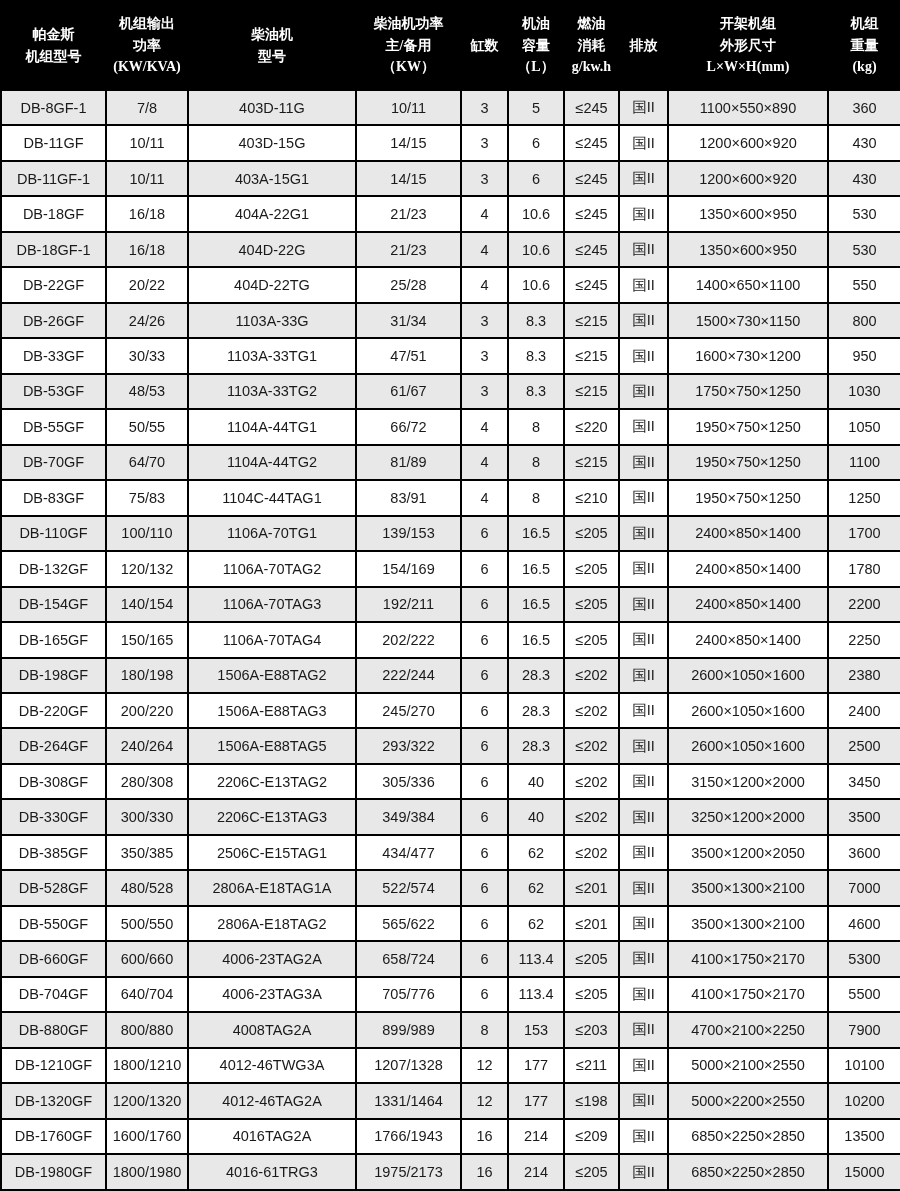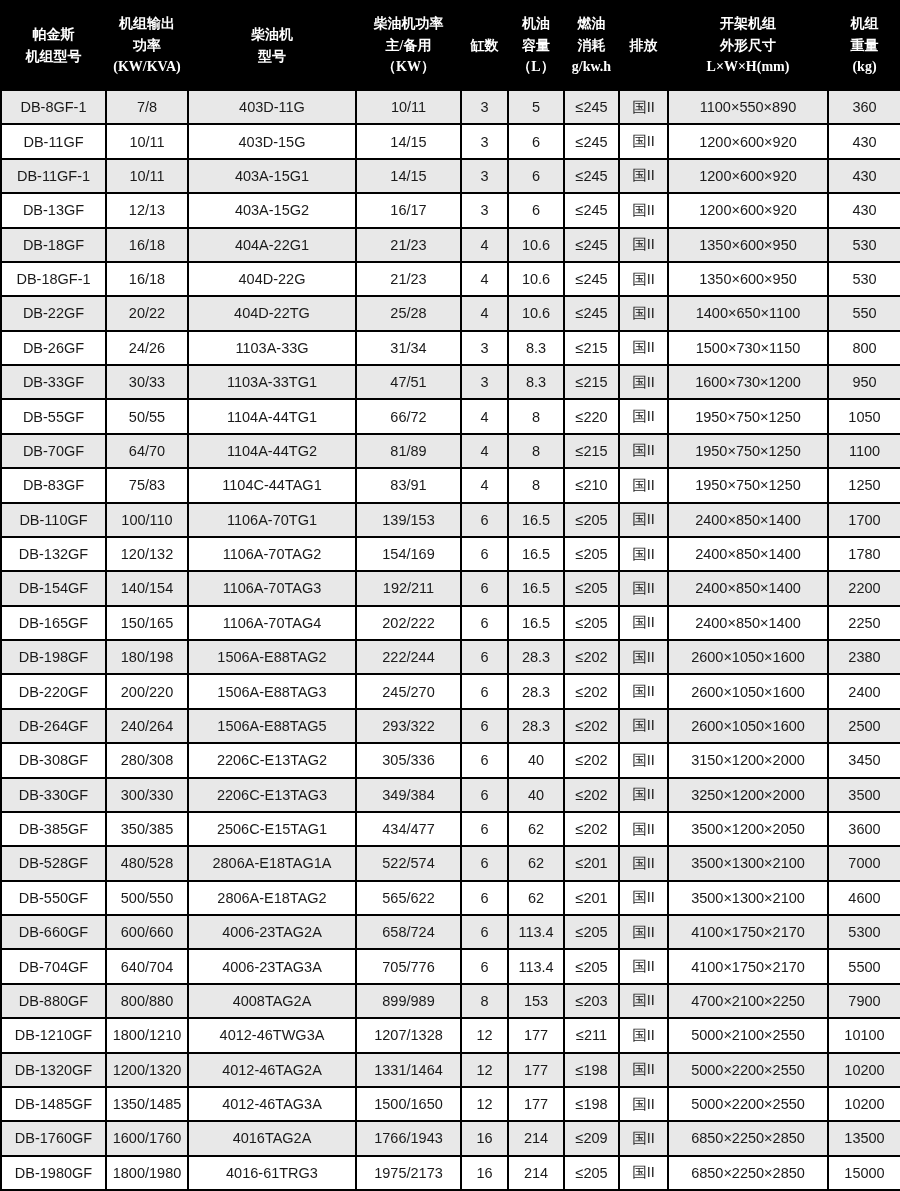--- a/index.html
+++ b/index.html
@@ -92,32 +92,20 @@
         <td>403A-15G1</td>
         <td>14/15</td>
         <td>3</td>
         <td>6</td>
         <td>≤245</td>
         <td>国II</td>
         <td>1200×600×920</td>
         <td>430</td>
       </tr>
       <tr>
-        <td>DB-13GF</td>
-        <td>12/13</td>
-        <td>403A-15G2</td>
-        <td>16/17</td>
-        <td>3</td>
-        <td>6</td>
-        <td>≤245</td>
-        <td>国II</td>
-        <td>1200×600×920</td>
-        <td>430</td>
-      </tr>
-      <tr>
         <td>DB-18GF</td>
         <td>16/18</td>
         <td>404A-22G1</td>
         <td>21/23</td>
         <td>4</td>
         <td>10.6</td>
         <td>≤245</td>
         <td>国II</td>
         <td>1350×600×950</td>
         <td>530</td>
@@ -162,20 +150,32 @@
         <td>DB-33GF</td>
         <td>30/33</td>
         <td>1103A-33TG1</td>
         <td>47/51</td>
         <td>3</td>
         <td>8.3</td>
         <td>≤215</td>
         <td>国II</td>
         <td>1600×730×1200</td>
         <td>950</td>
+      </tr>
+      <tr>
+        <td>DB-53GF</td>
+        <td>48/53</td>
+        <td>1103A-33TG2</td>
+        <td>61/67</td>
+        <td>3</td>
+        <td>8.3</td>
+        <td>≤215</td>
+        <td>国II</td>
+        <td>1750×750×1250</td>
+        <td>1030</td>
       </tr>
       <tr>
         <td>DB-55GF</td>
         <td>50/55</td>
         <td>1104A-44TG1</td>
         <td>66/72</td>
         <td>4</td>
         <td>8</td>
         <td>≤220</td>
         <td>国II</td>
@@ -404,32 +404,20 @@
         <td>4012-46TAG2A</td>
         <td>1331/1464</td>
         <td>12</td>
         <td>177</td>
         <td>≤198</td>
         <td>国II</td>
         <td>5000×2200×2550</td>
         <td>10200</td>
       </tr>
       <tr>
-        <td>DB-1485GF</td>
-        <td>1350/1485</td>
-        <td>4012-46TAG3A</td>
-        <td>1500/1650</td>
-        <td>12</td>
-        <td>177</td>
-        <td>≤198</td>
-        <td>国II</td>
-        <td>5000×2200×2550</td>
-        <td>10200</td>
-      </tr>
-      <tr>
         <td>DB-1760GF</td>
         <td>1600/1760</td>
         <td>4016TAG2A</td>
         <td>1766/1943</td>
         <td>16</td>
         <td>214</td>
         <td>≤209</td>
         <td>国II</td>
         <td>6850×2250×2850</td>
         <td>13500</td>

